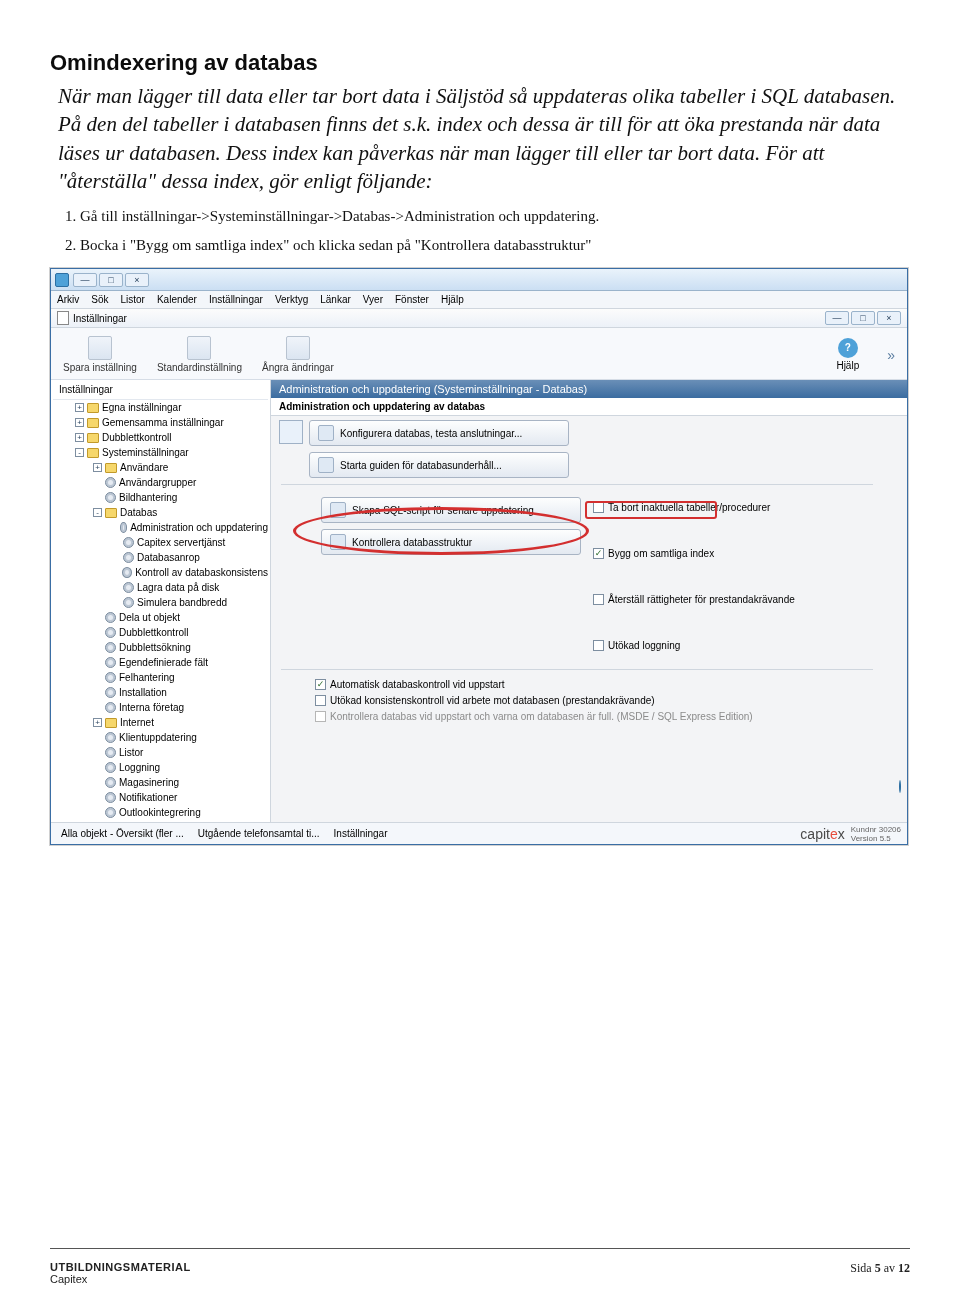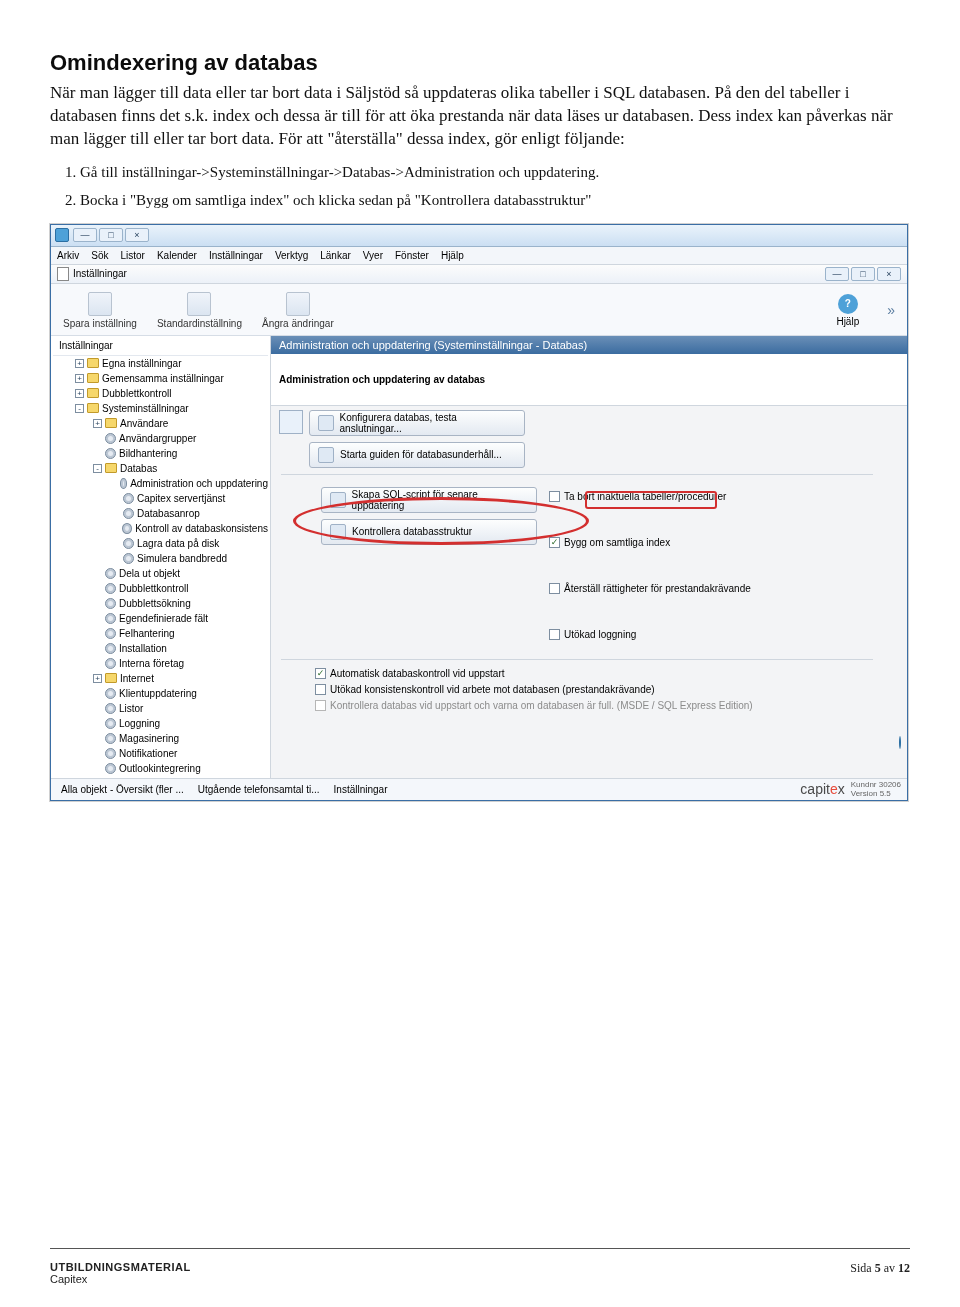--- a/index.html
+++ b/index.html
@@ -15,23 +15,24 @@
   }
   .page { padding: 50px 50px 0 50px; }
   h2 {
     font-family: 'Trebuchet MS', 'Lucida Sans', Tahoma, sans-serif;
     font-weight: 600;
     font-size: 22px;
     color: #0c0c0c;
     margin: 0 0 6px 0;
   }
   .para {
-    font-size: 17px;
+    font-size: 21px;
     line-height: 1.35;
-    margin: 0 0 10px 0;
+    margin: 0 0 10px 8px;
+    font-style: italic;
   }
   ol.steps {
     margin: 6px 0 12px 0;
     padding-left: 30px;
     font-size: 15px;
     line-height: 1.5;
   }
   ol.steps li { margin-bottom: 6px; }
 
   
@@ -90,26 +91,26 @@
   .toggle { width:9px; height:9px; border:1px solid #7d8ea0; font-size:8px; line-height:7px; text-align:center; color:#2b4560; background:#fff; }
   .folder { width:12px; height:10px; background:#f6d76b; border:1px solid #c29a2a; border-radius:1px; }
   .gear { width:11px; height:11px; border-radius:50%; background:#bcc7d4; border:1px solid #7d8ea0; position:relative; }
   .gear::after{content:''; position:absolute; inset:2px; border-radius:50%; background:#e6ebf2;}
   .indent1 { padding-left: 22px !important; }
   .indent2 { padding-left: 40px !important; }
   .indent3 { padding-left: 58px !important; }
 
   .panel { flex:1; background:#f3f4f6; position:relative; }
   .panel-header { background: linear-gradient(#6a8fb7,#3b6ca0); color:#fff; font-size:11px; padding:3px 8px; }
-  .panel-sub { background:#fff; color:#000; font-weight:bold; font-size:10px; padding:20px 8px; border-bottom:1px solid #cfd6de; }
+  .panel-sub { background:#fff; color:#000; font-weight:bold; font-size:10px; padding:3px 8px; border-bottom:1px solid #cfd6de; }
 
   .grid { display:flex; gap:12px; padding:10px 8px; }
   .col { display:flex; flex-direction:column; gap:6px; }
   .bigbtn {
-    width: 216px; height:26px;
+    width: 260px; height:26px;
     display:flex; align-items:center; gap:6px;
     padding: 0 8px;
     border:1px solid #a8b4c4;
     border-radius:3px;
     background: linear-gradient(#fdfefe,#e3e9f1);
     font-size:10px;
   }
   .bigbtn .bicon { width:16px; height:16px; border:1px solid #9fb1c6; background:#dfe9f4; border-radius:2px; }
   .sep { height:1px; background:#cfd6de; margin:6px 34px 2px 10px; }
 

